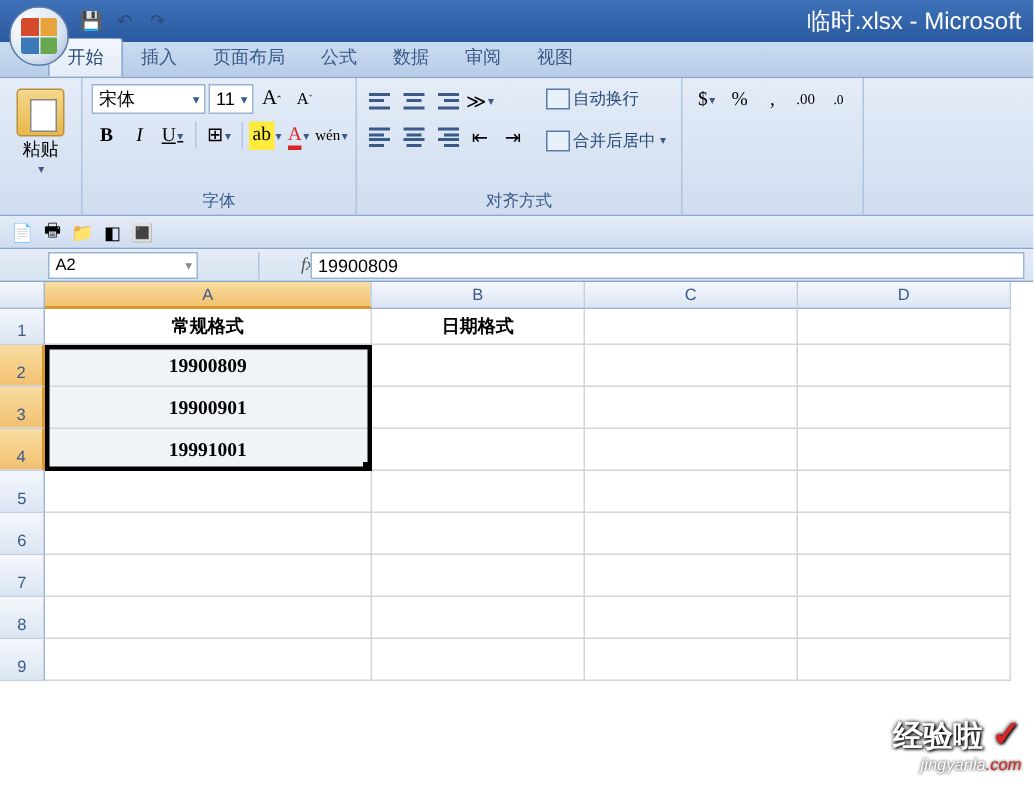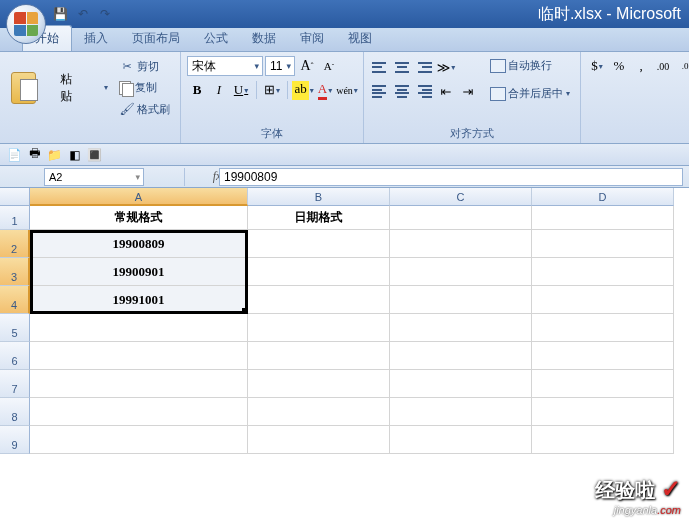--- a/index.html
+++ b/index.html
@@ -7,31 +7,31 @@
 
 .titlebar { height: 28px; background: linear-gradient(#3e71b8, #2a5aa0); color: #fff; display: flex; align-items: center; padding-left: 6px; }
 .office-btn { width: 40px; height: 40px; border-radius: 50%; background: radial-gradient(circle at 30% 30%, #fff, #d8e4f2 60%, #9ab4d6); border: 1px solid #5a7aa8; position: absolute; top: 4px; left: 6px; z-index: 10; display: flex; align-items: center; justify-content: center; }
 .office-btn-inner { width: 24px; height: 24px; display: grid; grid-template-columns: 1fr 1fr; grid-template-rows: 1fr 1fr; gap: 1px; }
 .office-btn-inner span:nth-child(1) { background: #d6492a; border-radius: 2px 0 0 0; }
 .office-btn-inner span:nth-child(2) { background: #e8a33d; border-radius: 0 2px 0 0; }
 .office-btn-inner span:nth-child(3) { background: #3d7ab8; border-radius: 0 0 0 2px; }
 .office-btn-inner span:nth-child(4) { background: #6aa84f; border-radius: 0 0 2px 0; }
 .title-text { margin-left: auto; margin-right: 8px; font-size: 16px; }
 
-.tabbar { height: 24px; background: linear-gradient(#cadcf0, #b8cce8); display: flex; align-items: flex-end; padding-left: 22px; border-bottom: 1px solid #8ba8cc; }
+.tabbar { height: 24px; background: linear-gradient(#cadcf0, #b8cce8); display: flex; align-items: flex-end; padding-left: 32px; border-bottom: 1px solid #8ba8cc; }
 .tab { padding: 4px 12px; color: #3a5a88; cursor: pointer; font-size: 12px; }
 .tab.active { background: linear-gradient(#f2f6fc, #e4ecf7); border: 1px solid #8ba8cc; border-bottom: none; border-radius: 3px 3px 0 0; color: #2a4a78; }
 
 .ribbon { height: 92px; background: linear-gradient(#e4ecf7, #d0ddf0); border-bottom: 1px solid #8ba8cc; display: flex; }
 .ribbon-group { border-right: 1px solid #b0c4e0; padding: 4px 6px 2px; display: flex; flex-direction: column; position: relative; }
 .ribbon-group-label { text-align: center; font-size: 11px; color: #3a5a88; margin-top: auto; padding-top: 2px; }
 .ribbon-row { display: flex; align-items: center; gap: 2px; }
 .ribbon-col { display: flex; flex-direction: column; gap: 2px; }
 
-.btn-large { display: flex; flex-direction: row; align-items: center; padding: 2px 4px; cursor: pointer; border: 1px solid transparent; border-radius: 3px; gap: 24px; }
+.btn-large { display: flex; flex-direction: column; align-items: center; padding: 2px 4px; cursor: pointer; border: 1px solid transparent; border-radius: 3px; }
 .btn-small { display: flex; align-items: center; gap: 2px; padding: 1px 3px; cursor: pointer; border: 1px solid transparent; border-radius: 2px; font-size: 11px; color: #2a4a78; white-space: nowrap; }
 
 .paste-icon { width: 32px; height: 32px; background: linear-gradient(#f4d78c, #e8b84a); border: 1px solid #b89040; border-radius: 3px; position: relative; }
 .paste-icon::after { content: ""; position: absolute; top: 6px; left: 8px; width: 16px; height: 20px; background: #fff; border: 1px solid #888; }
 
 .icon-sq { width: 16px; height: 16px; display: inline-flex; align-items: center; justify-content: center; font-size: 11px; }
 .scissors::before { content: "✂"; color: #3a5a88; }
 .copy-ic { width: 14px; height: 14px; position: relative; }
 .copy-ic::before { content: ""; position: absolute; width: 10px; height: 12px; background: #fff; border: 1px solid #888; top: 0; left: 0; }
 .copy-ic::after { content: ""; position: absolute; width: 10px; height: 12px; background: #fff; border: 1px solid #888; top: 2px; left: 3px; }
@@ -53,21 +53,21 @@
 .al-c span{margin:0 auto}.al-c span:nth-child(1){width:14px}.al-c span:nth-child(2){width:10px}.al-c span:nth-child(3){width:14px}.al-c span:nth-child(4){width:10px}
 .al-r span{margin-left:auto}.al-r span:nth-child(1){width:14px}.al-r span:nth-child(2){width:10px}.al-r span:nth-child(3){width:14px}.al-r span:nth-child(4){width:10px}
 
 .qat { position: absolute; top: 5px; left: 52px; display: flex; gap: 4px; }
 .qat .q { width: 18px; height: 18px; display: flex; align-items: center; justify-content: center; color: #2a4a78; cursor: pointer; font-size: 12px; }
 
 .toolbar2 { height: 22px; background: linear-gradient(#e4ecf7, #d0ddf0); border-bottom: 1px solid #8ba8cc; display: flex; align-items: center; padding-left: 6px; gap: 2px; }
 .tb-ic { width: 18px; height: 18px; display: flex; align-items: center; justify-content: center; cursor: pointer; }
 
 .namebox-row { height: 22px; background: linear-gradient(#e4ecf7, #d8e4f2); border-bottom: 1px solid #8ba8cc; display: flex; align-items: center; }
-.namebox { width: 100px; height: 18px; border: 1px solid #9ab4d6; background: #fff; margin-left: 44px; display: flex; align-items: center; padding: 0 4px; font-size: 11px; position: relative; }
+.namebox { width: 100px; height: 18px; border: 1px solid #9ab4d6; background: #fff; margin-left: 32px; display: flex; align-items: center; padding: 0 4px; font-size: 11px; position: relative; }
 .namebox::after { content: "▾"; position: absolute; right: 3px; color: #888; font-size: 9px; }
 .fx-btn { width: 22px; height: 18px; display: flex; align-items: center; justify-content: center; margin-left: 40px; font-style: italic; font-family: serif; color: #555; cursor: pointer; border-left: 1px solid #b0c4e0; padding-left: 32px; }
 .formula-bar { flex: 1; height: 18px; background: #fff; border: 1px solid #9ab4d6; margin-left: 2px; margin-right: 6px; padding: 0 4px; font-size: 12px; display: flex; align-items: center; }
 
 .sheet { position: relative; background: #fff; }
 .col-headers { display: flex; height: 18px; }
 .corner { width: 30px; height: 18px; background: linear-gradient(#f4f7fc, #dce6f4); border-right: 1px solid #9db5d6; border-bottom: 1px solid #9db5d6; }
 .col-h { height: 18px; background: linear-gradient(#f4f7fc, #dce6f4); border-right: 1px solid #c0ceE0; border-bottom: 1px solid #9db5d6; text-align: center; font-size: 11px; color: #3a5a88; line-height: 18px; }
 .col-h.sel { background: linear-gradient(#f8dda0, #f2c070); border-bottom: 2px solid #d89830; }
 .ch-a { width: 218px; } .ch-b { width: 142px; } .ch-c { width: 142px; } .ch-d { width: 142px; }
@@ -128,34 +128,20 @@
 </div>
 
 <div class="ribbon">
   <div class="ribbon-group">
     <div class="ribbon-row">
       <div class="btn-large">
         <div class="paste-icon"></div>
         <span>粘贴</span>
         <span class="drop-arrow">▾</span>
       </div>
-      <div class="ribbon-col">
-        <div class="btn-small">
-            <span class="icon-sq scissors"></span>
-            <span>剪切</span>
-          </div>
-        <div class="btn-small">
-            <span class="copy-ic"></span>
-            <span>复制</span>
-          </div>
-        <div class="btn-small">
-            <span class="icon-sq brush-ic"></span>
-            <span>格式刷</span>
-          </div>
-      </div>
     </div>
   </div>
 
   <div class="ribbon-group">
     <div class="ribbon-col" style="gap:4px">
       <div class="ribbon-row">
         <div class="font-select fs-name">
             <span>宋体</span>
           </div>
         <div class="font-select fs-size">

